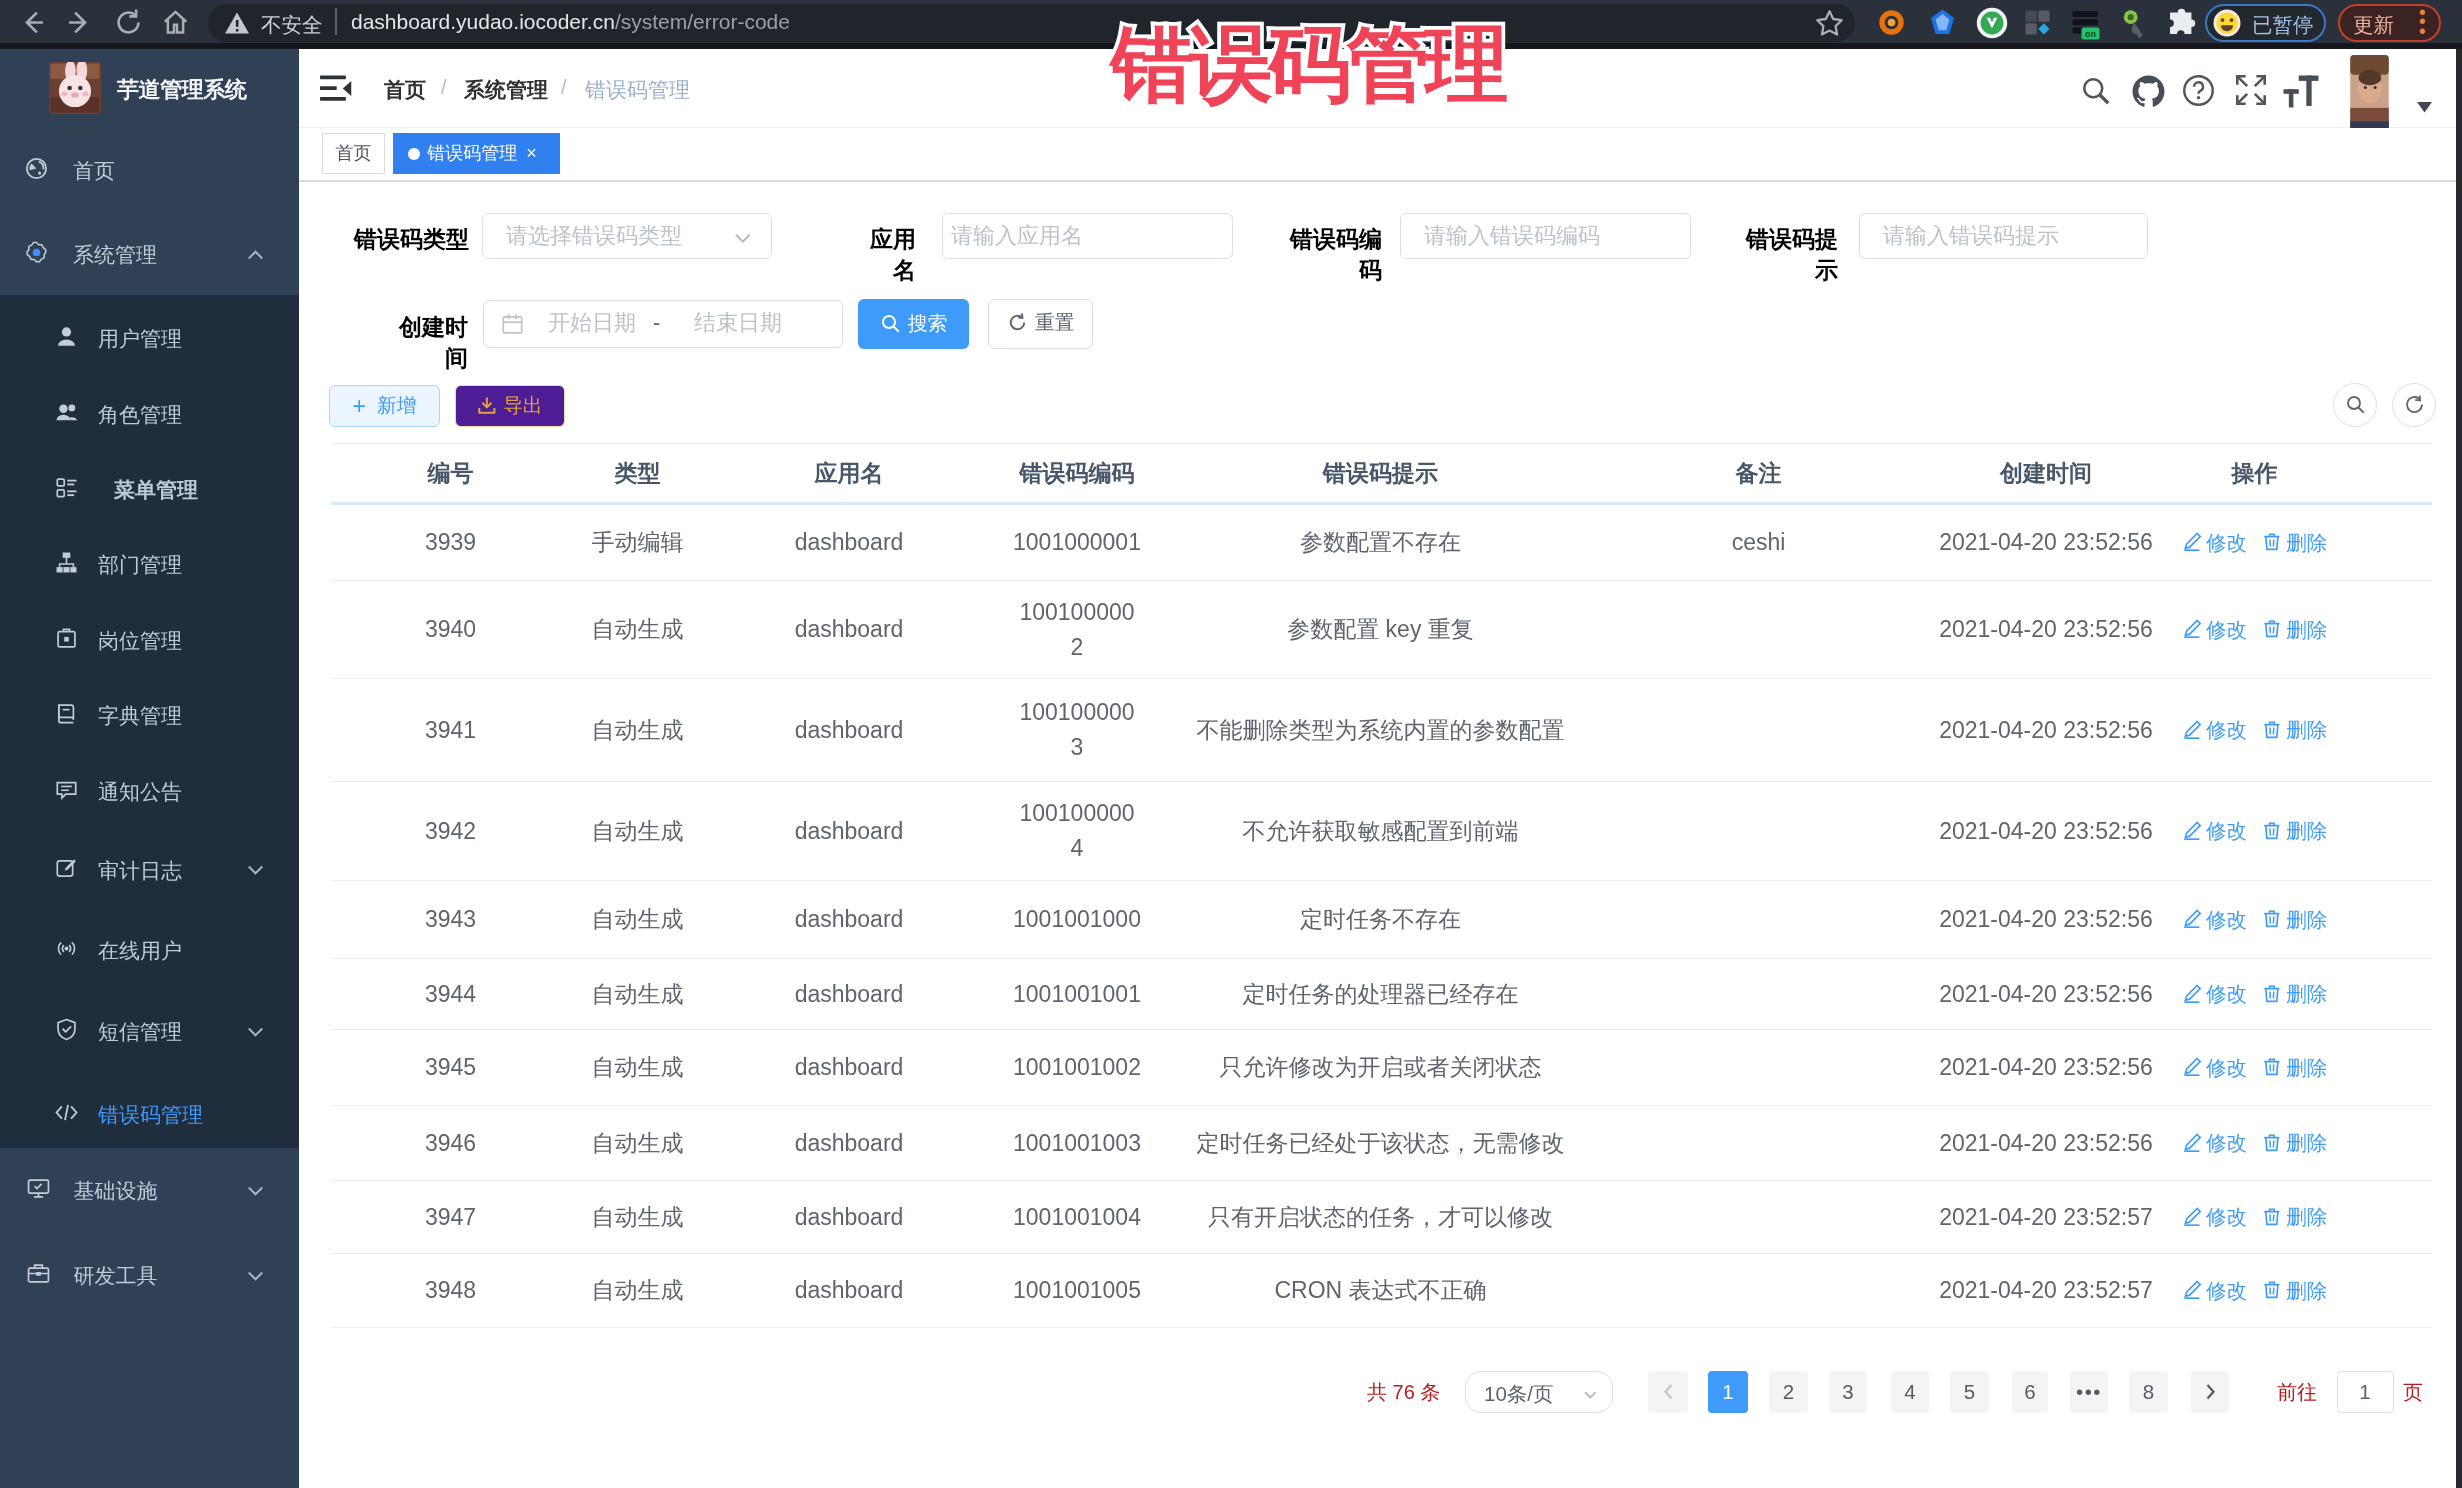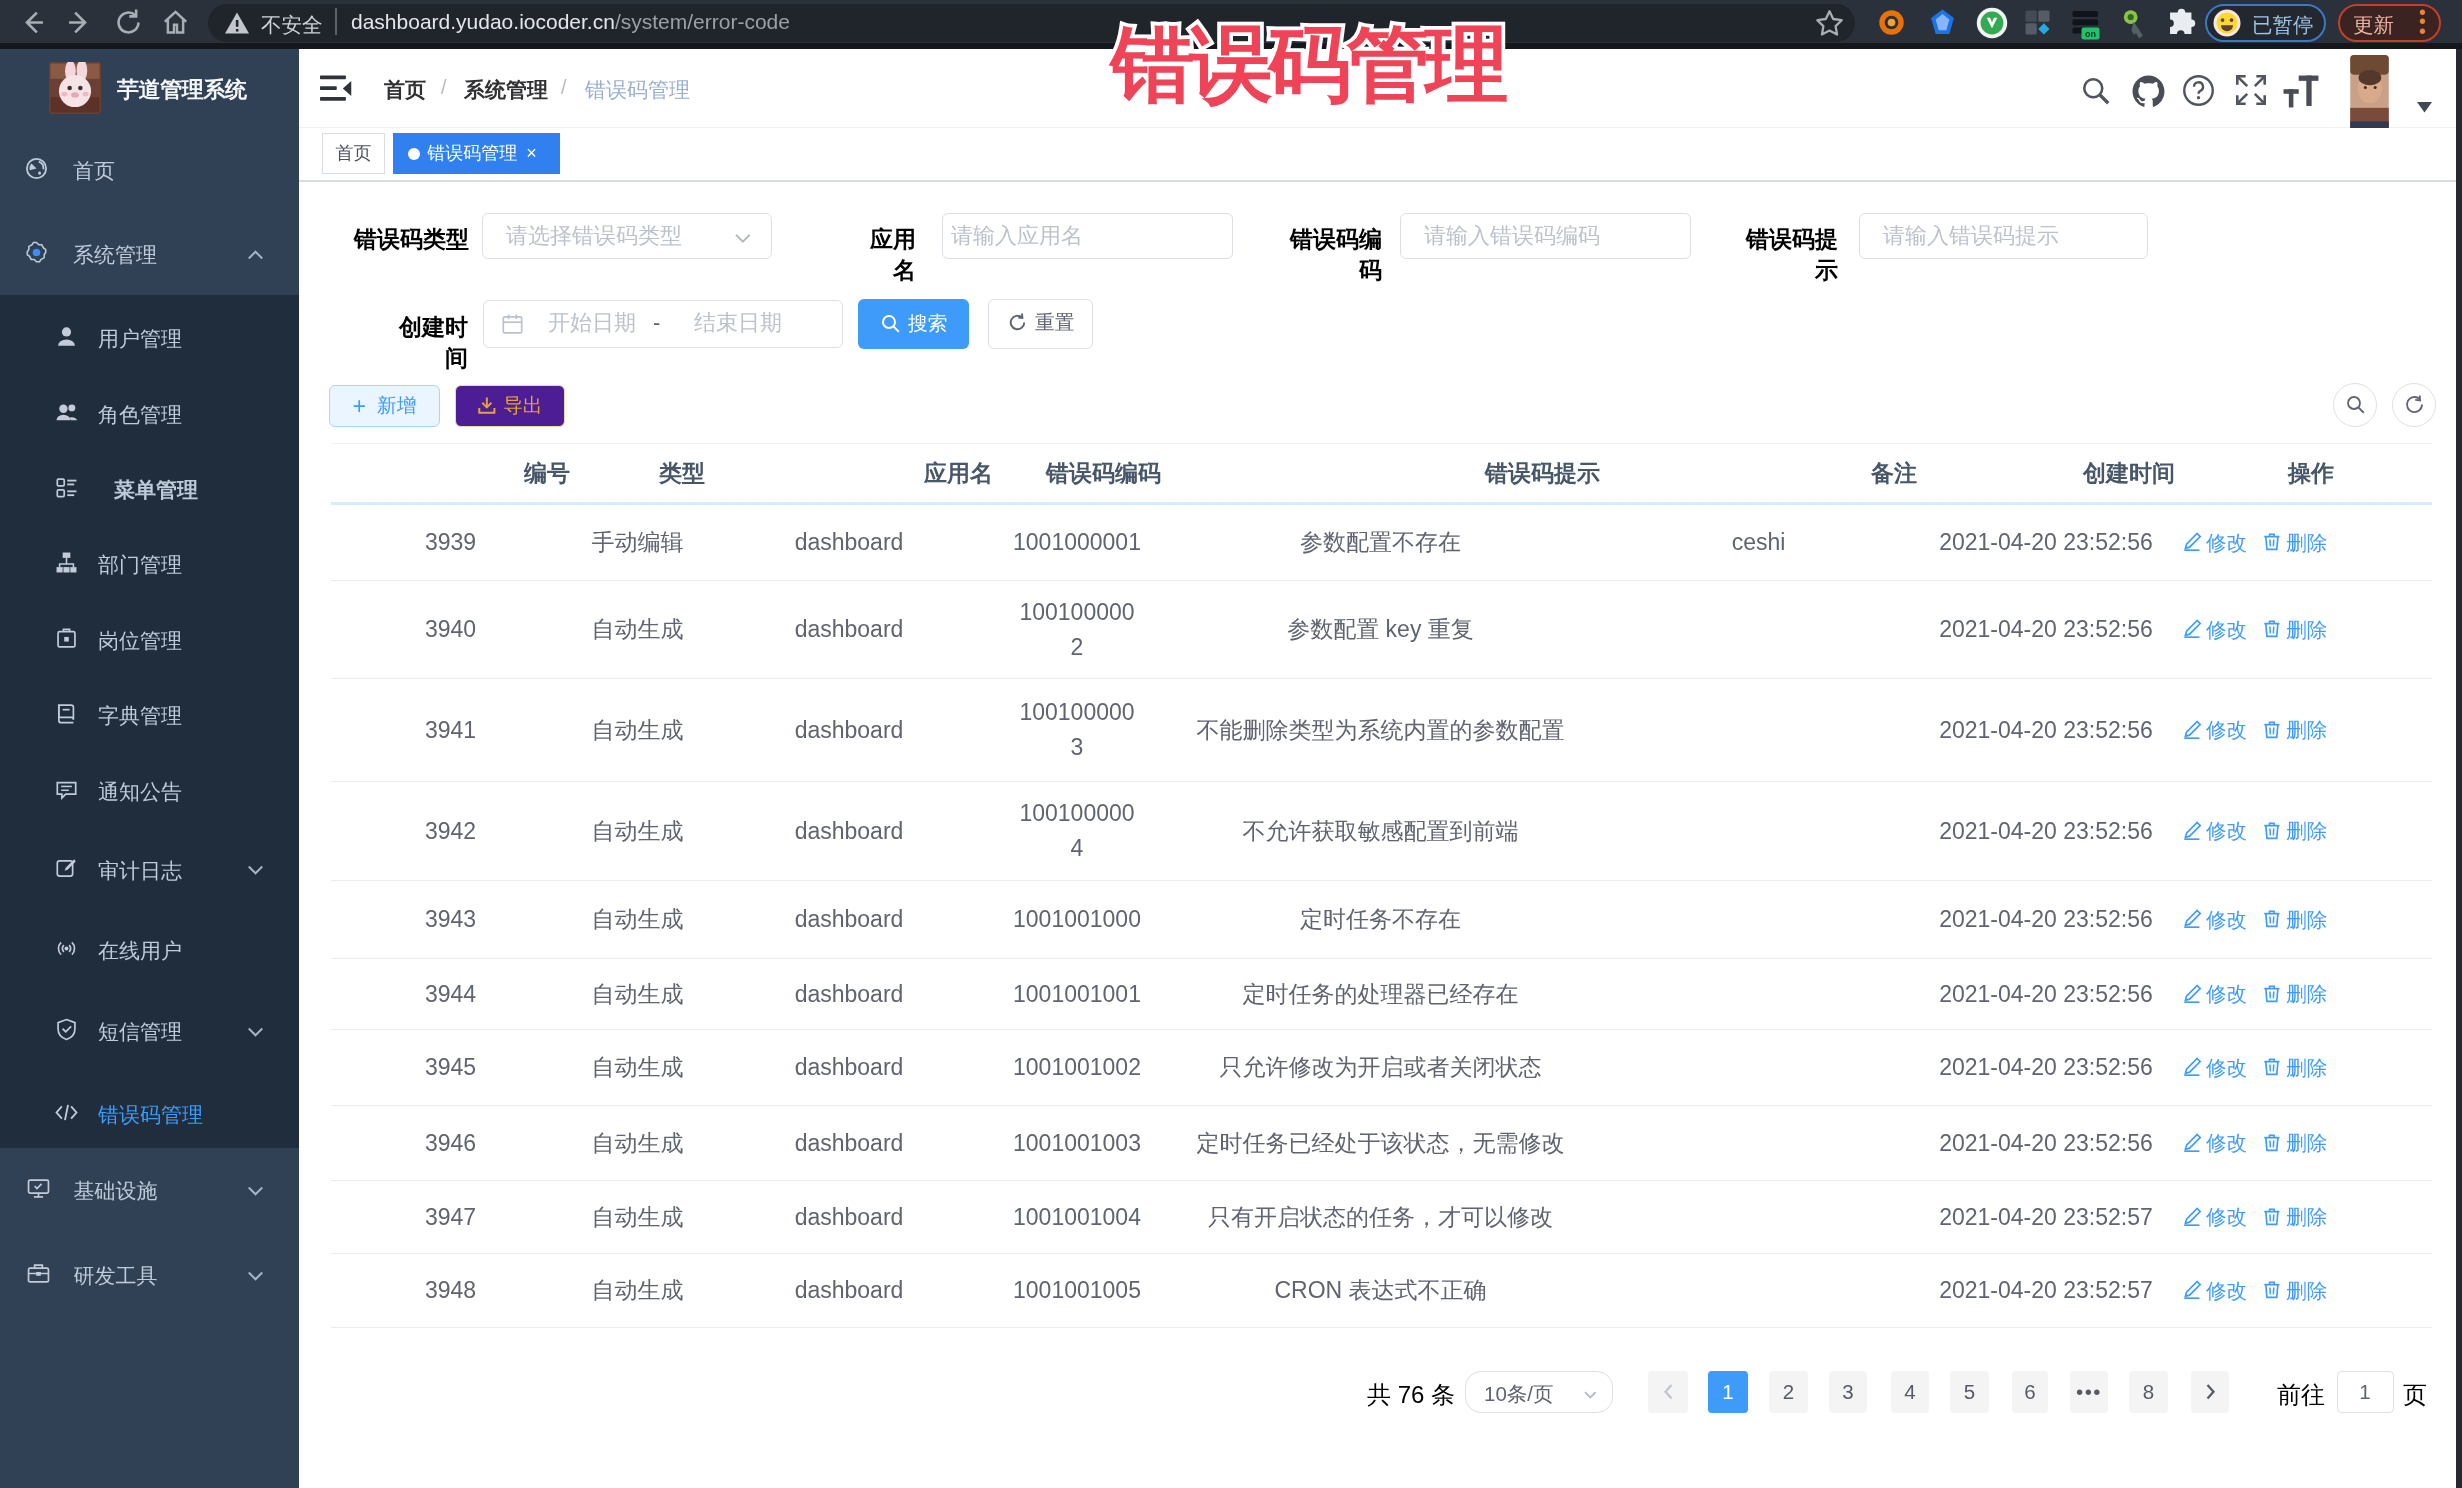--- a/index.html
+++ b/index.html
@@ -44,29 +44,29 @@
 .flabel { position:absolute; font-size:23px; color:#000000; font-weight:600; text-align:right; }
 .fbox { position:absolute; height:46px; border:1.5px solid #dcdfe6; border-radius:6px; background:#fff; }
 .ph { color:#bcc2cc; font-size:22px; line-height:43px; position:absolute; }
 
 
 .btn { position:absolute; border-radius:6px; font-size:19.7px; text-align:center; }
 
 
 #tblwrap { position:absolute; left:331px; top:443px; width:2101px; }
 table { border-collapse:collapse; table-layout:fixed; width:2101px; }
-th { color:#475669; font-size:23px; font-weight:600; border-bottom:3px solid #d7ecf9; text-align:right;
+th { color:#475669; font-size:23px; font-weight:600; border-bottom:3px solid #d7ecf9; text-align:center;
      border-top:1.5px solid #edeff4; }
 td { color:#5f6470; font-size:23px; text-align:center; border-bottom:1.5px solid #e9ecf2; font-weight:400; }
 .oplink { color:#3f9bfa; font-size:20.5px; white-space:nowrap; }
 
 
 .pgbtn { position:absolute; top:1371px; height:42px; background:#f4f4f5; border-radius:3.8px; color:#565b63;
   font-size:20.5px; font-weight:400; text-align:center; line-height:42px; }
-.pgtxt { position:absolute; font-size:24px; color:#000000; }
+.pgtxt { position:absolute; font-size:20px; color:#b91c1c; }
 
 
 #scrollbar { position:absolute; left:2456px; top:49px; width:6.8px; height:1439px; background:#26292f; }
 </style>
 </head>
 <body>
 
 <div id="chrome"></div>
 <div id="chromeline"></div>
 <div id="omni"></div>

